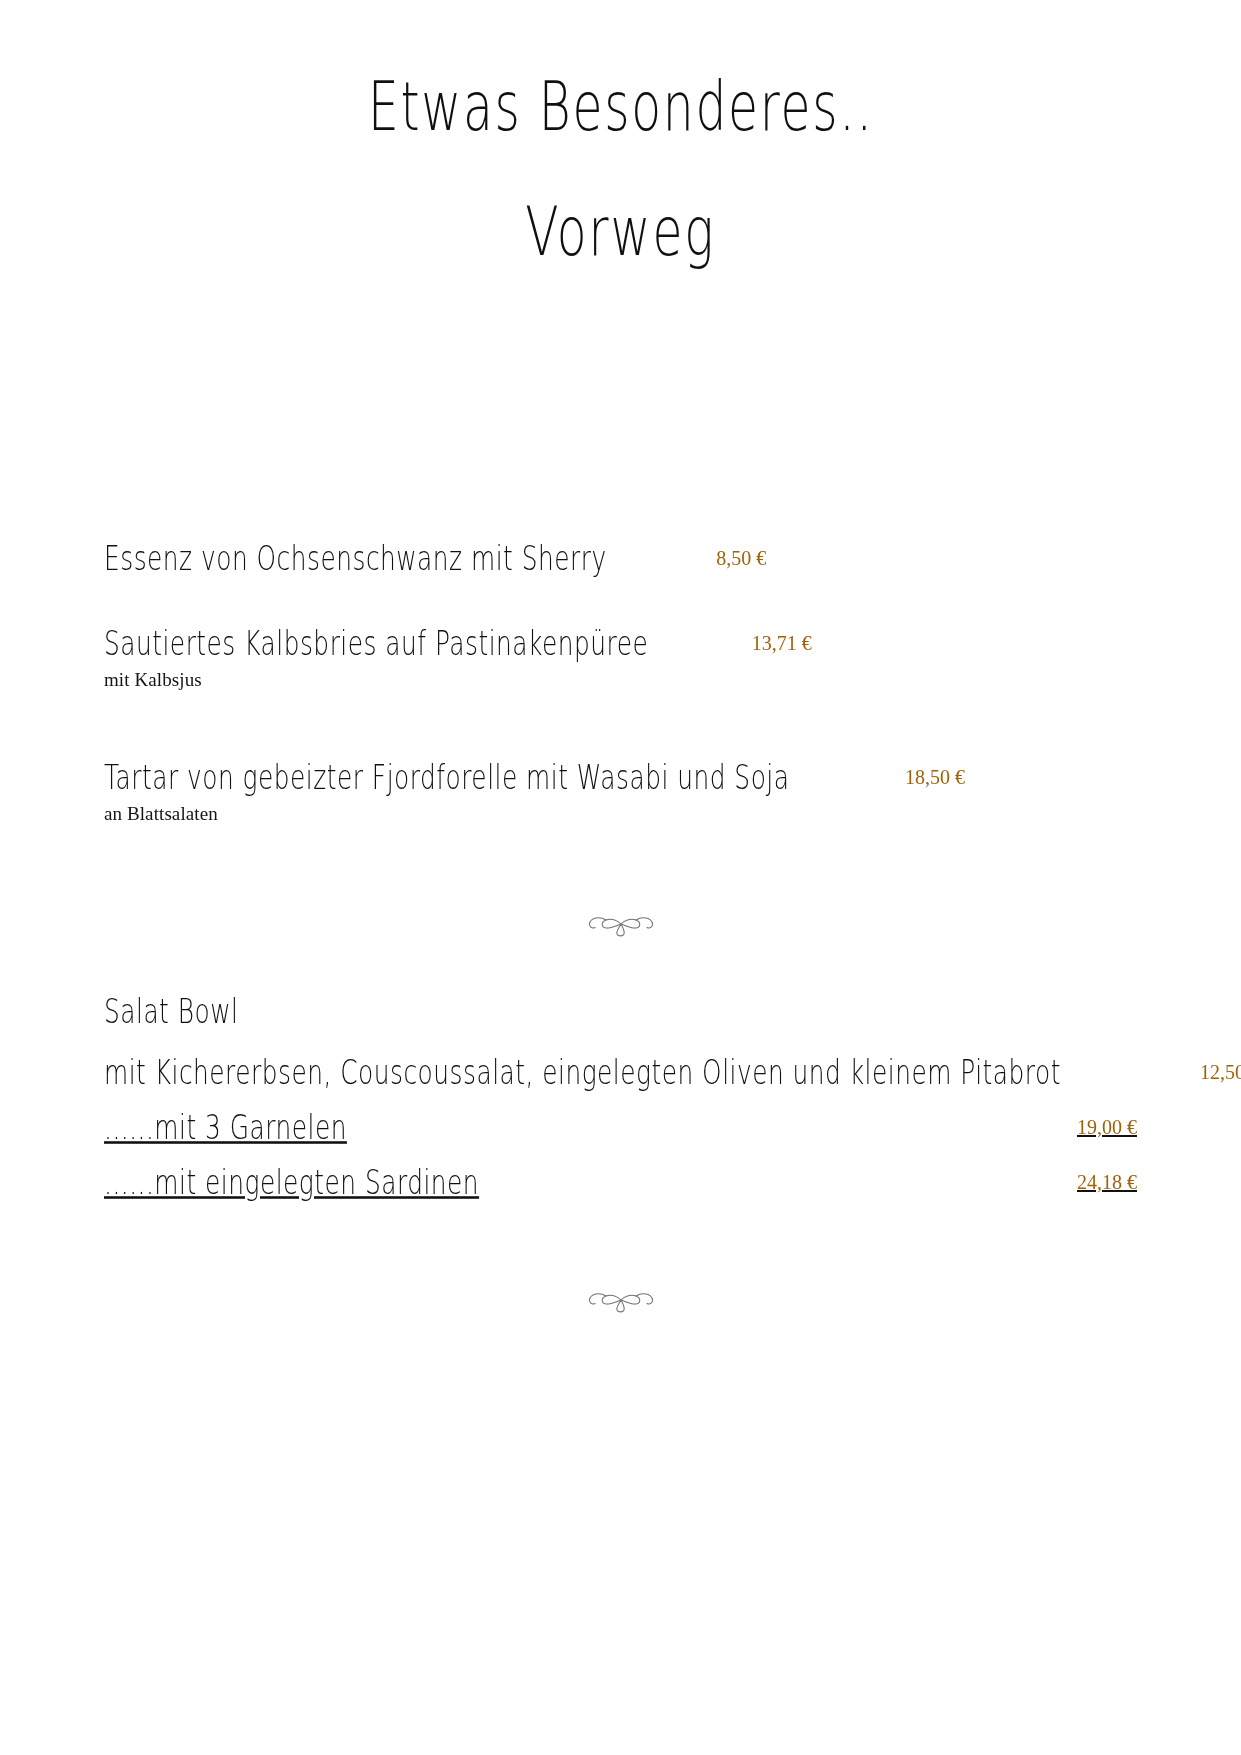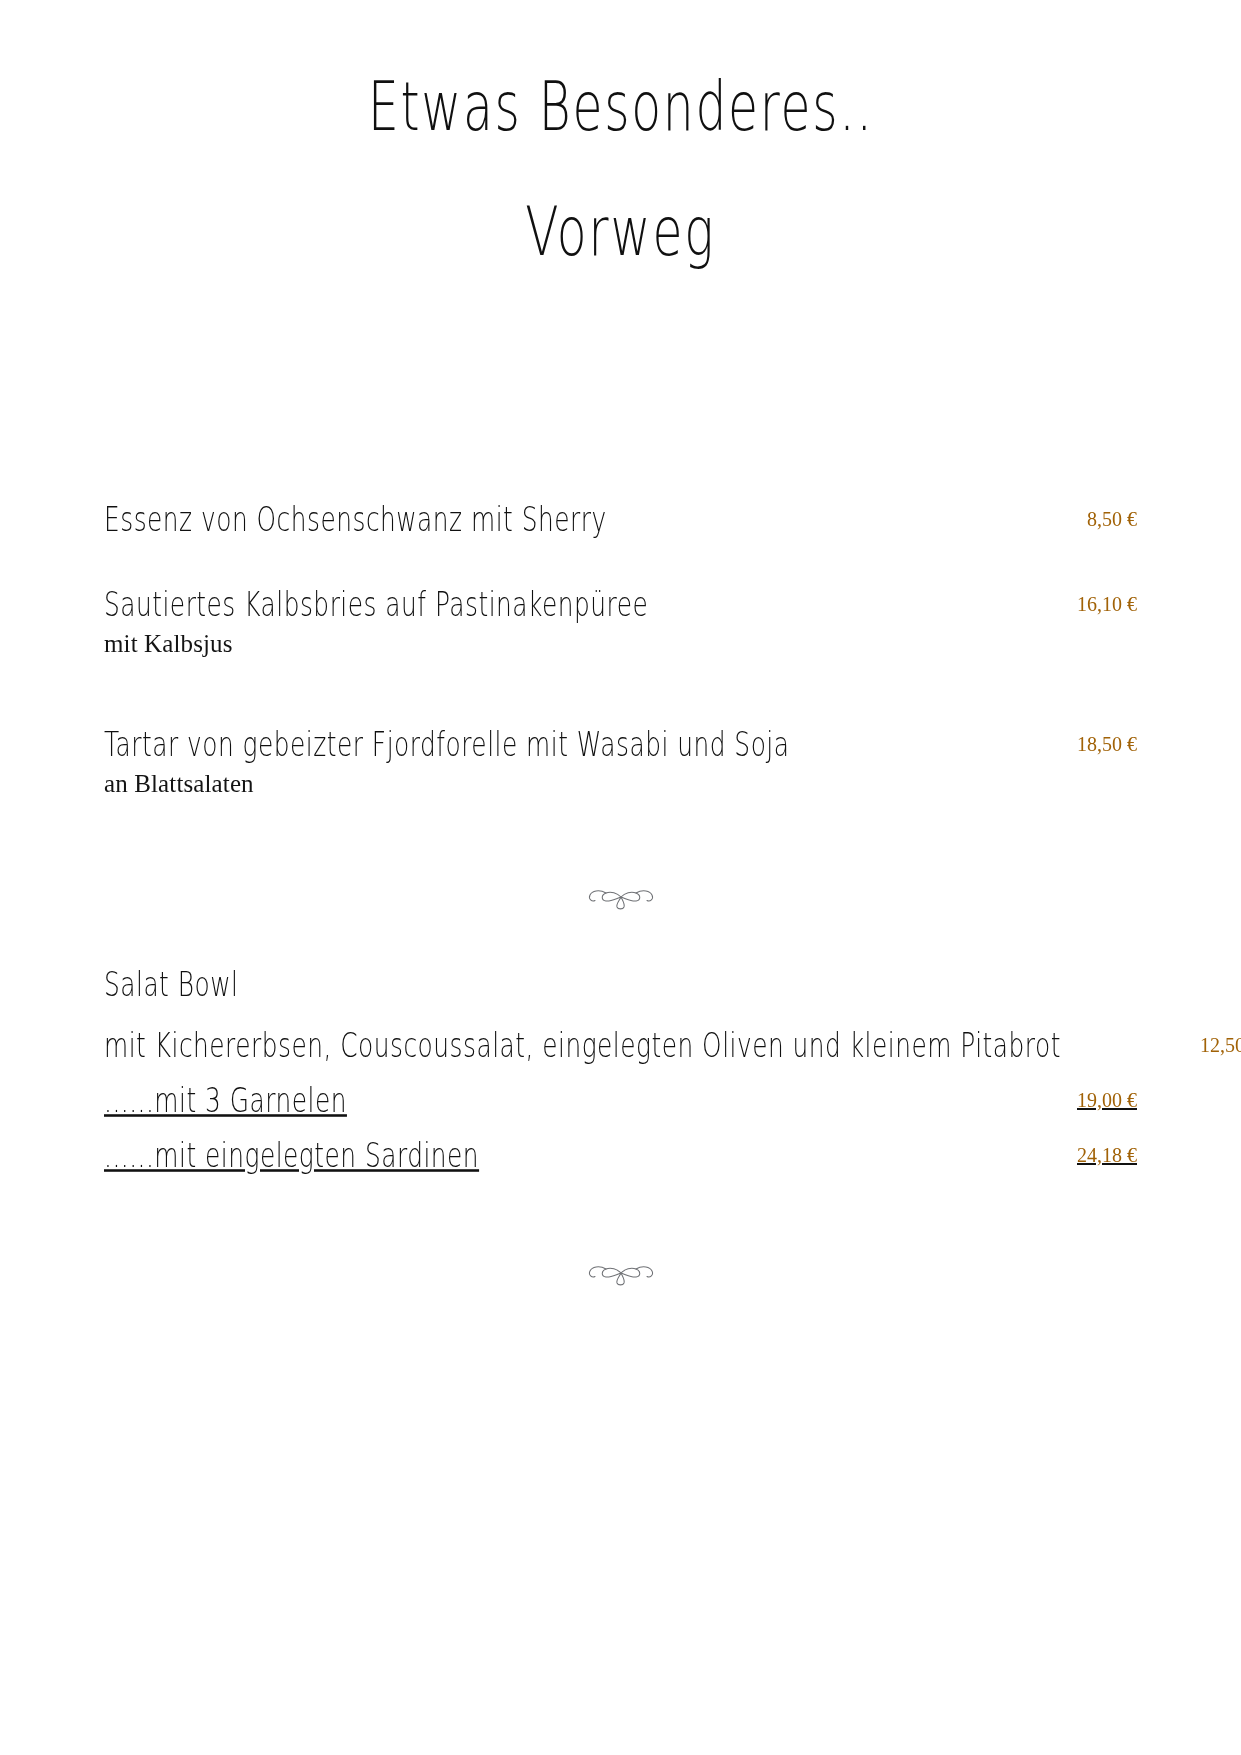--- a/index.html
+++ b/index.html
@@ -63,21 +63,22 @@
     top: 505px;
   }
 
   .entry {
     position: relative;
     margin-bottom: 30px;
   }
   .entry-row {
     display: flex;
     align-items: baseline;
-    justify-content: space-between;
+    justify-content: flex-start;
+    margin-top: 39px;
   }
   .entry-name {
     font-size: 27px;
     line-height: 1.0;
     flex: 0 1 auto;
     padding-right: 24px;
     white-space: nowrap;
   }
   .entry-price {
     font-family: "Liberation Serif", "DejaVu Serif", serif;
@@ -86,21 +87,21 @@
     color: #a16207;
     white-space: nowrap;
     flex: 0 0 auto;
     text-align: right;
     min-width: 92px;
     position: relative;
     top: -2px;
   }
   .entry-sub {
     font-family: "Liberation Serif", "DejaVu Serif", serif;
-    font-size: 25px;
+    font-size: 19px;
     line-height: 1.0;
     color: #141414;
     margin-top: 14px;
     letter-spacing: 0.005em;
   }
 
   .gap-lg { margin-bottom: 58px; }
   .gap-xl { margin-bottom: 74px; }
 
   
@@ -161,21 +162,21 @@
     <div class="entry gap-lg">
       <div class="entry-row">
         <div class="script entry-name">Essenz von Ochsenschwanz mit Sherry</div>
         <div class="entry-price">8,50 €</div>
       </div>
     </div>
 
     <div class="entry gap-xl">
       <div class="entry-row">
         <div class="script entry-name">Sautiertes Kalbsbries auf Pastinakenpüree</div>
-        <div class="entry-price">16,10 €</div>
+        <div class="entry-price">13,71 €</div>
       </div>
       <div class="entry-sub">mit Kalbsjus</div>
     </div>
 
     <div class="entry">
       <div class="entry-row">
         <div class="script entry-name">Tartar von gebeizter Fjordforelle mit Wasabi und Soja</div>
         <div class="entry-price">18,50 €</div>
       </div>
       <div class="entry-sub">an Blattsalaten</div>

